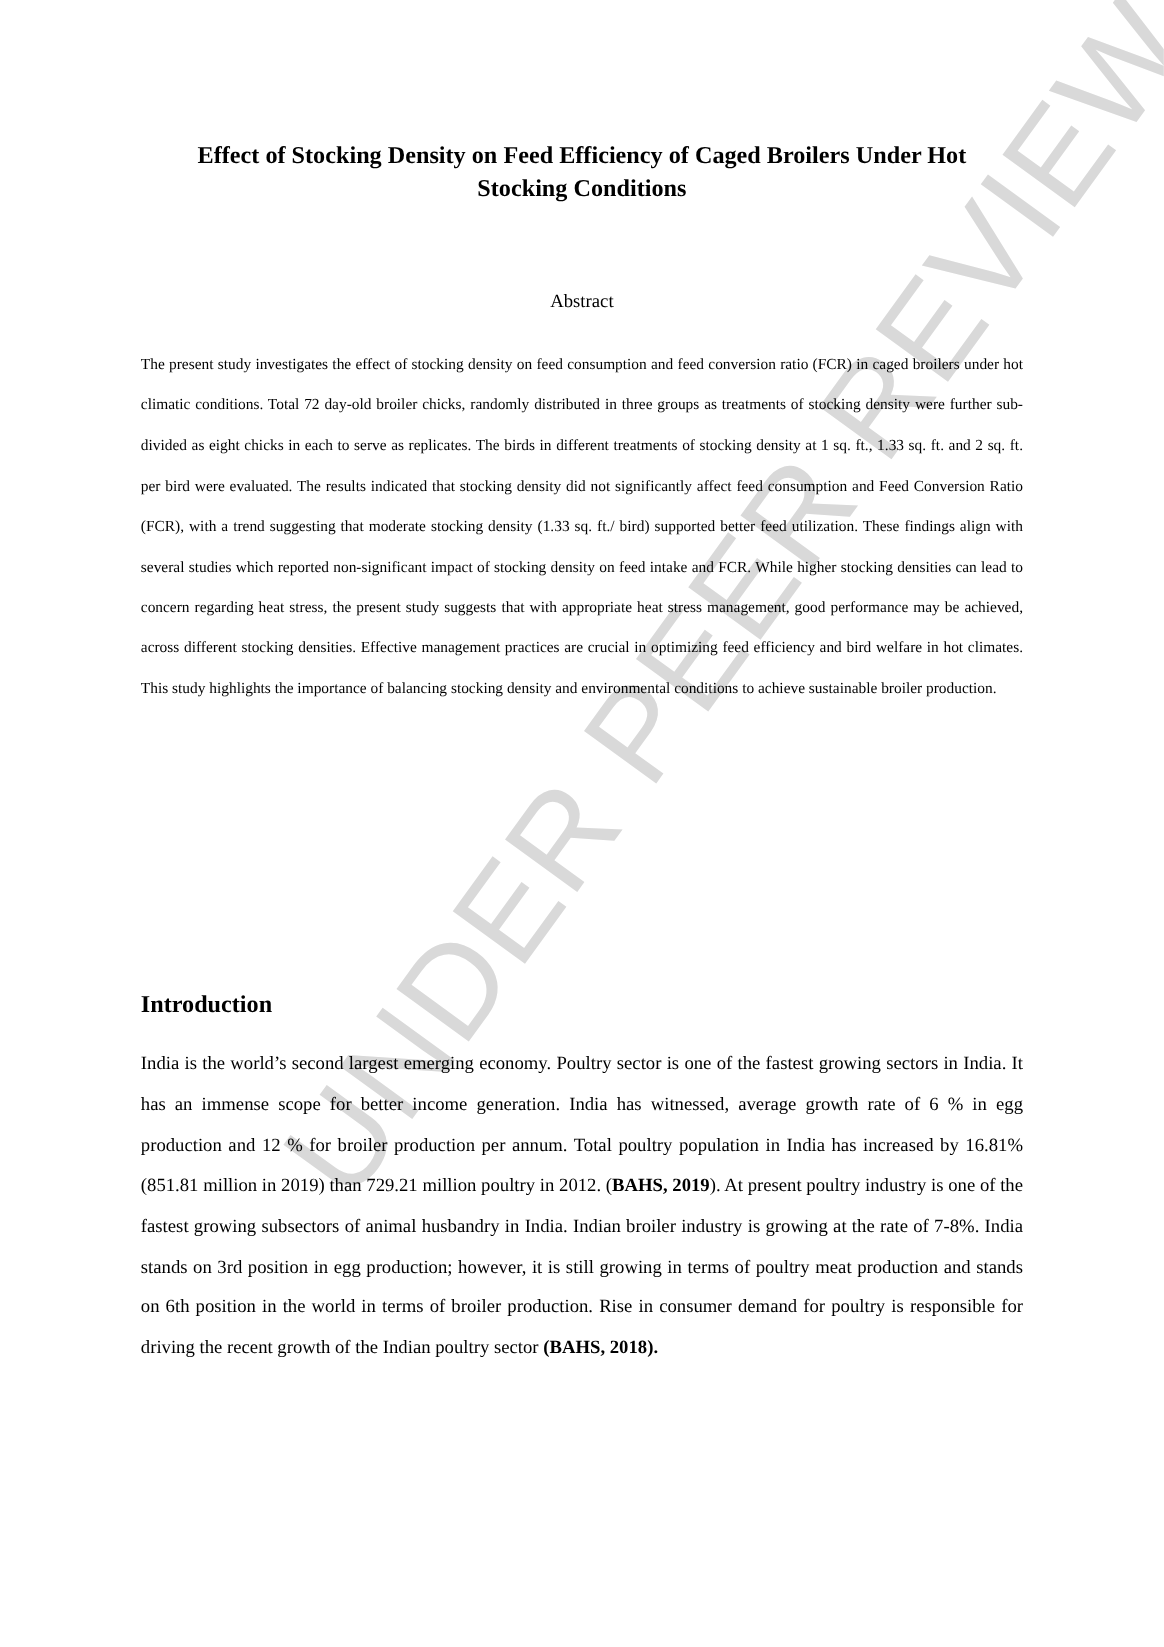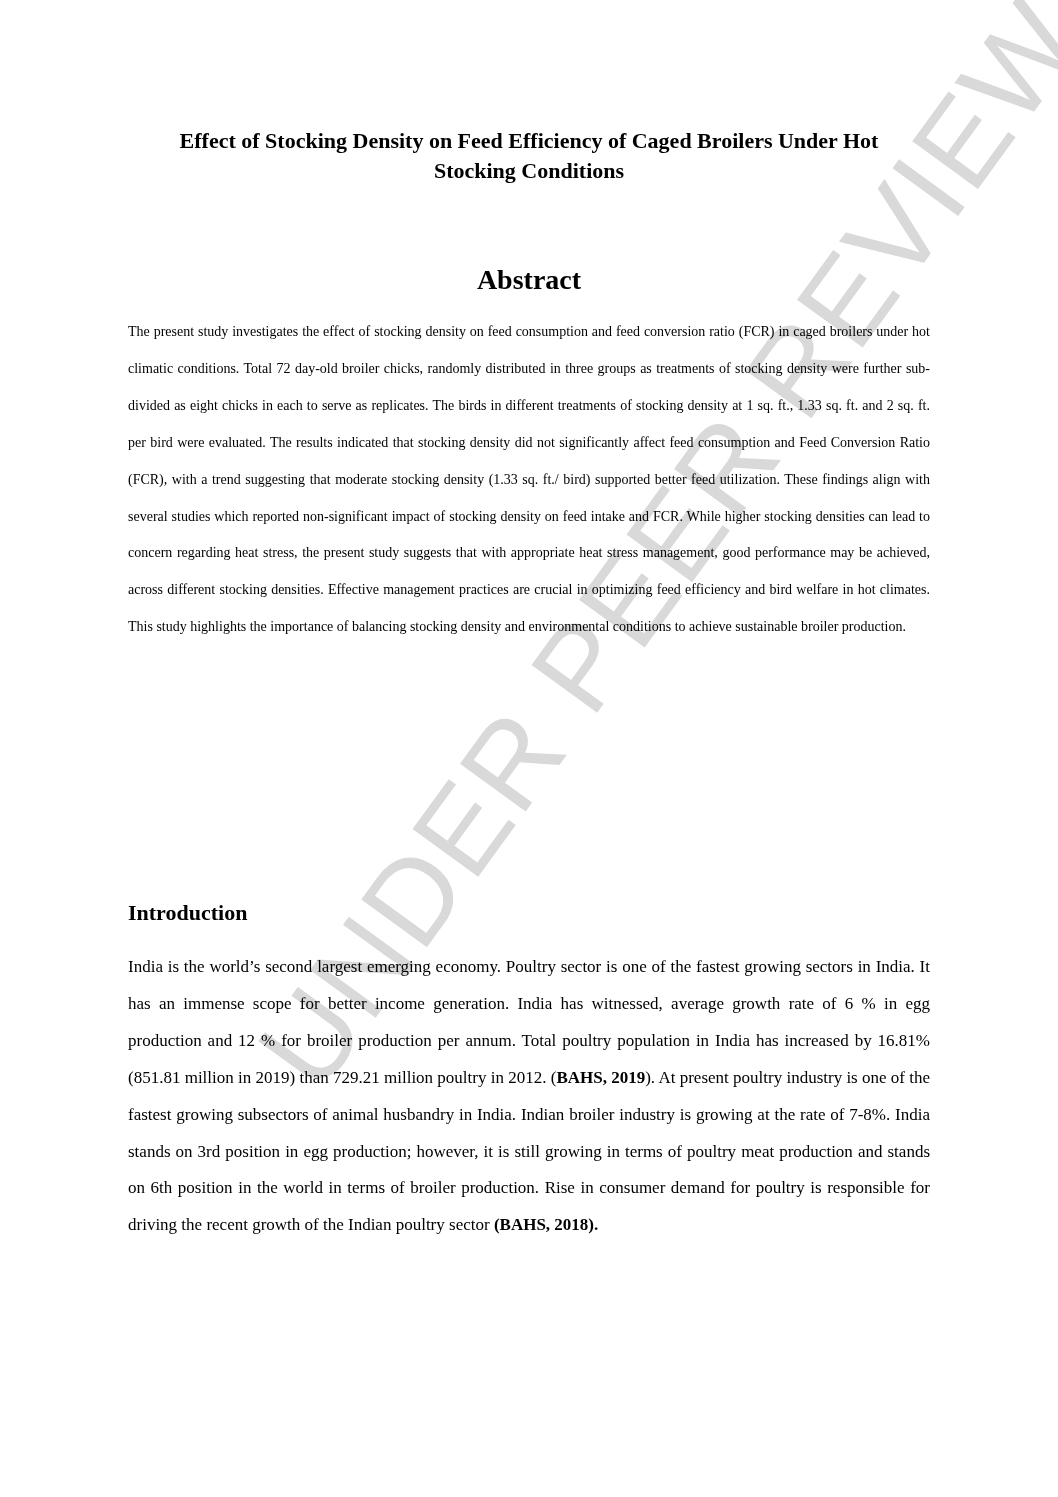--- a/index.html
+++ b/index.html
@@ -5,21 +5,21 @@
   html, body { margin: 0; padding: 0; background: #ffffff; }
   body { width: 1058px; height: 1497px; position: relative; overflow: hidden; }
   .page { position: absolute; left: 0; top: 0; width: 1058px; height: 1497px; background: #fff;
           font-family: "Liberation Serif", "DejaVu Serif", serif; color: #000; }
   .watermark { position: absolute; left: 100px; top: 640px; width: 900px; text-align: center;
                font-family: "Liberation Sans", "DejaVu Sans", sans-serif; font-size: 118px; font-weight: 400;
                color: #d9d9d9; transform: rotate(-54deg); transform-origin: center center;
                letter-spacing: 2px; white-space: nowrap; z-index: 0; pointer-events: none; }
   .content { position: absolute; left: 128px; top: 126px; width: 802px; z-index: 1; }
   .title { font-size: 22px; font-weight: bold; text-align: center; line-height: 30px; margin: 0; }
-  .abstract-heading { font-size: 28px; font-weight: bold; text-align: center; margin: 0; position: absolute;
+  .abstract-heading { font-size: 17px; font-weight: normal; text-align: center; margin: 0; position: absolute;
                       left: 0; right: 0; top: 138px; }
   .abstract-body { position: absolute; left: 0; top: 188px; width: 802px; font-size: 14px; line-height: 36.9px;
                    text-align: justify; margin: 0; }
   .keywords { position: absolute; left: 0; top: 720px; width: 802px; font-size: 18.4px; margin: 0; font-style: italic; }
   .keywords b { font-style: italic; }
   .intro-heading { position: absolute; left: 0; top: 774px; font-size: 22px; font-weight: bold; margin: 0; }
   .intro-body { position: absolute; left: 0; top: 823px; width: 802px; font-size: 17px; line-height: 36.9px;
                 text-align: justify; margin: 0; }
 </style>
 </head>

